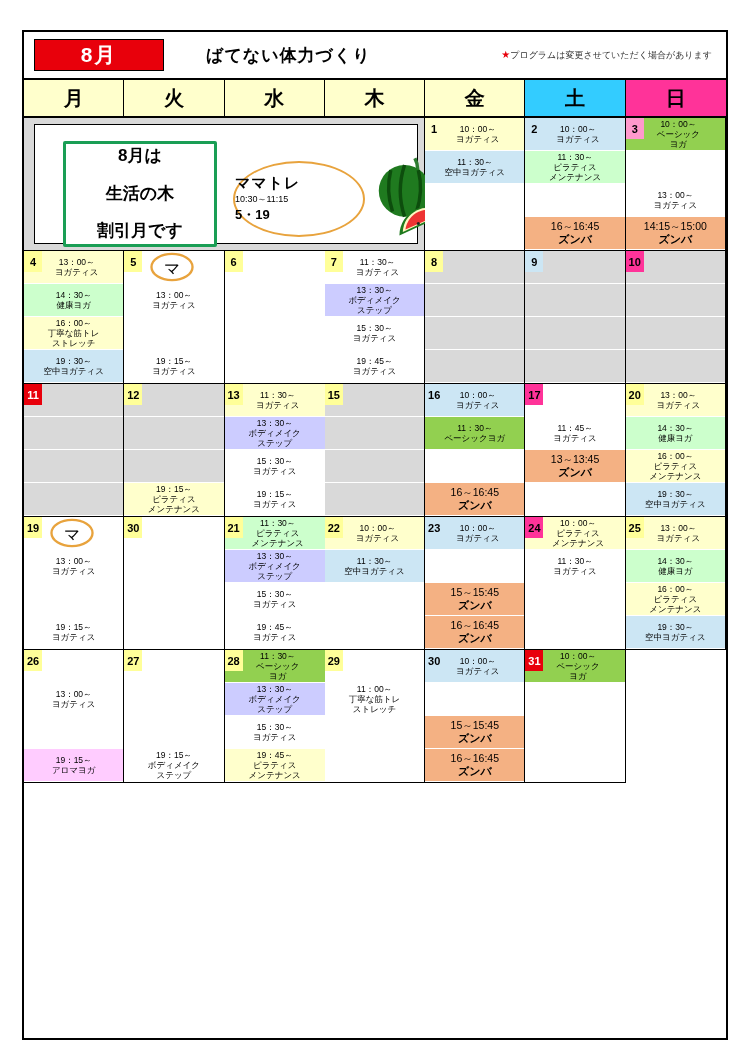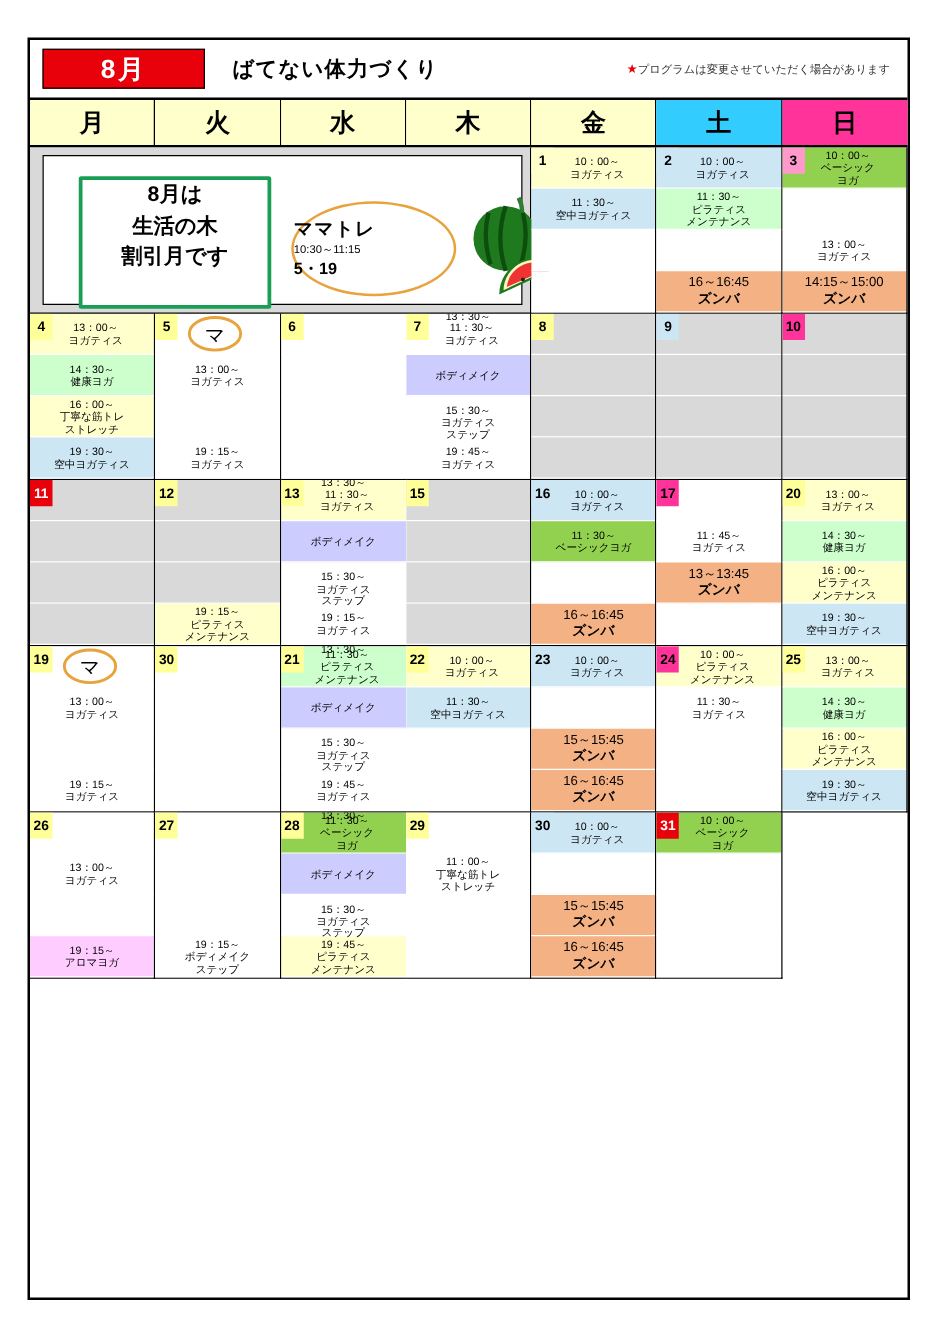--- a/index.html
+++ b/index.html
@@ -18,20 +18,21 @@
     border:2px solid #000;
     box-sizing:border-box;
   }
   
   .header{
     height:48px;
     display:flex;align-items:center;
     border-bottom:2px solid #000;
     box-sizing:border-box;
     padding:16px 6px;
+    gap:20px;
   }
   .month-box{
     width:128px;height:30px;
     background:#e8000b;
     border:1px solid #000;
     display:flex;align-items:center;justify-content:center;
     color:#ffffff;
     font-size:21px;font-weight:bold;
     letter-spacing:2px;
     margin-left:4px;
@@ -117,21 +118,21 @@
     left:10px;top:6px;right:6px;bottom:6px;
     background:#ffffff;
     border:1px solid #000;
   }
   .greenbox{
     position:absolute;left:28px;top:16px;
     width:148px;height:100px;
     border:3px solid #1a9e55;
     border-radius:2px;
     display:flex;flex-direction:column;
-    align-items:center;justify-content:flex-start;
+    align-items:center;justify-content:space-between;
     font-size:17px;font-weight:bold;
     line-height:1.45;
     background:#fff;
   }
   .oval{
     position:absolute;left:198px;top:36px;
     width:128px;height:72px;
     border:2px solid #e8a33d;
     border-radius:50%;
     display:flex;flex-direction:column;
@@ -149,21 +150,21 @@
   
   .c-yellow{background:#ffff99;}
   .c-lightyellow{background:#ffffcc;}
   .c-lightblue{background:#cce6f4;}
   .c-pink{background:#ff99cc;}
   .c-magenta{background:#ff3399;}
   .c-red{background:#e8000b;color:#fff;}
   .c-green{background:#92d050;}
   .c-lightgreen{background:#ccffcc;}
   .c-orange{background:#f4b183;}
-  .c-lavender{background:#ccccff;gap:37px;}
+  .c-lavender{background:#ccccff;}
   .c-lightpink{background:#ffccff;}
   .c-gray{background:#d9d9d9;}
   .c-white{background:#ffffff;}
 </style>
 </head>
 <body>
 
 <div class="page">
 
   <div class="header">

